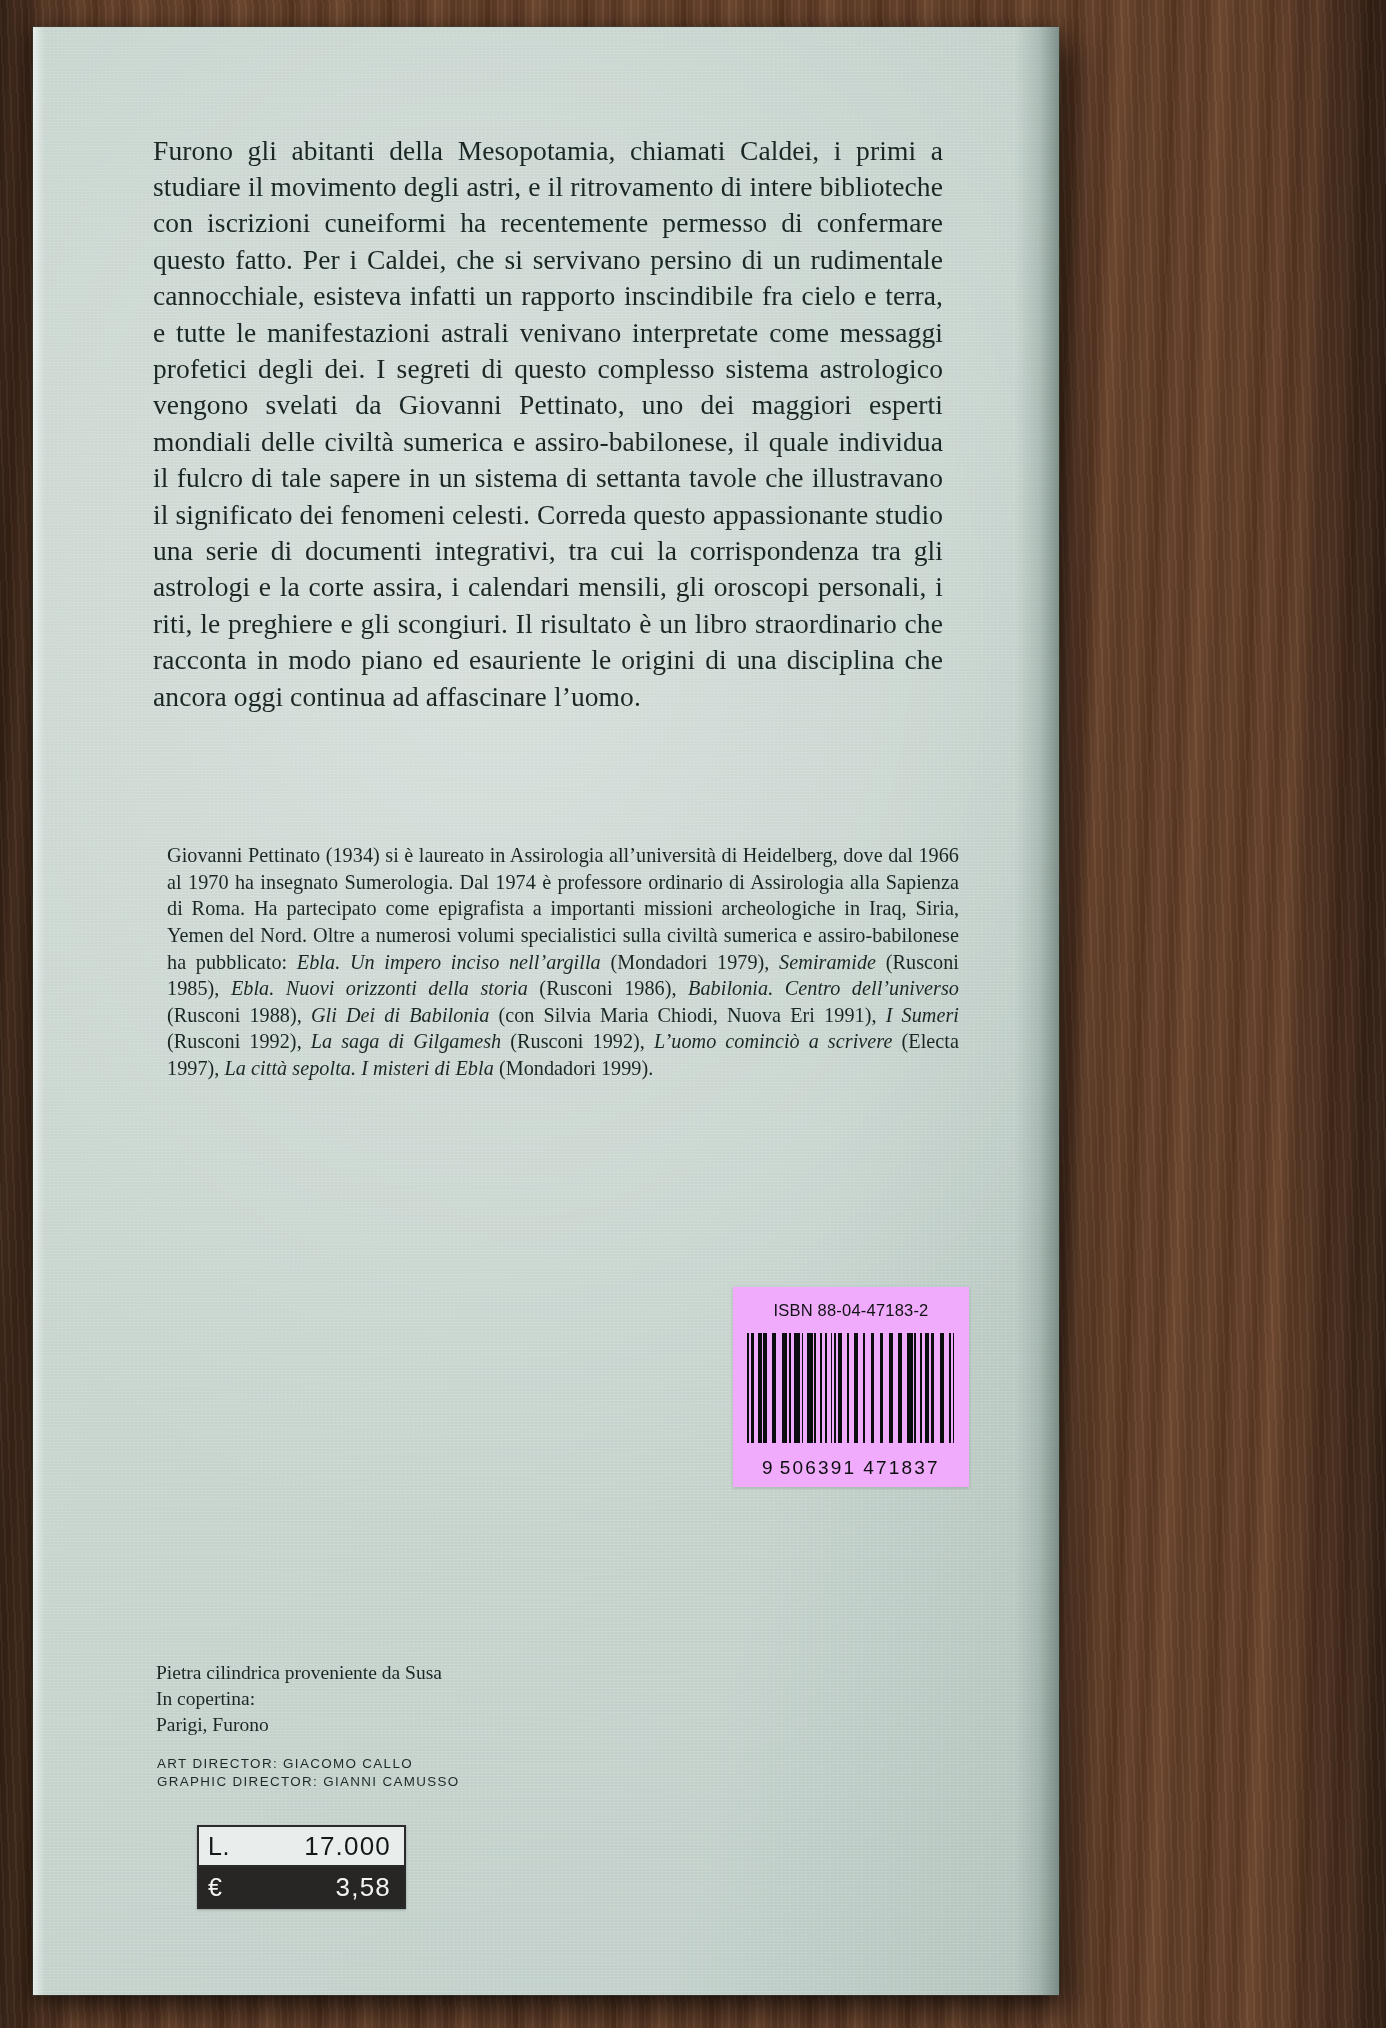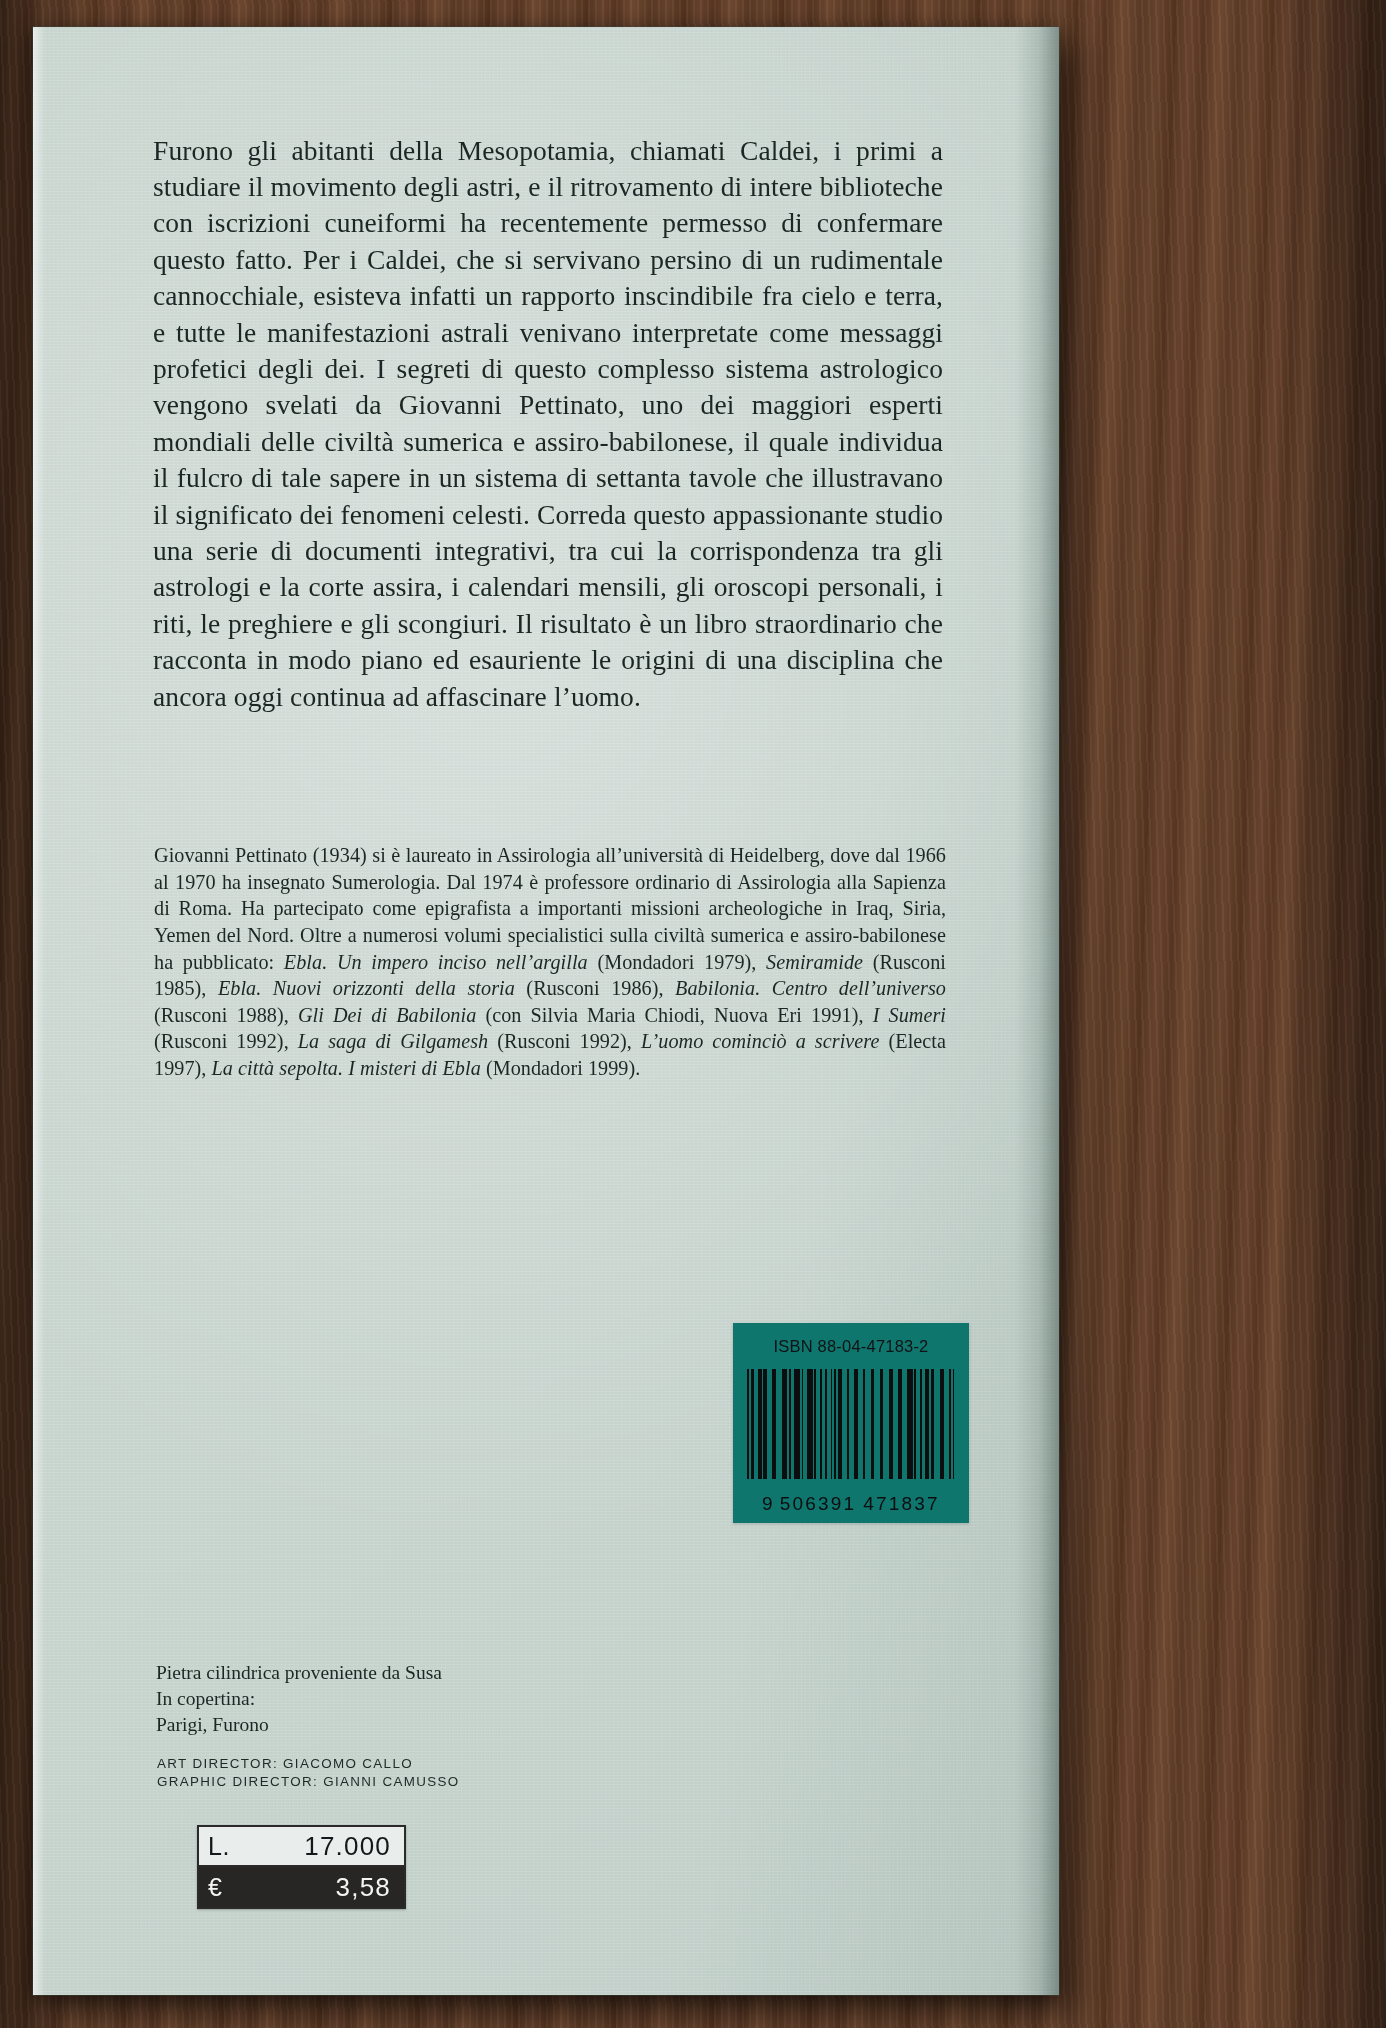--- a/index.html
+++ b/index.html
@@ -63,21 +63,21 @@
   .blurb{
     position:absolute;left:120px;top:78px;width:790px;
     font-size:27.5px;line-height:36.4px;
     color:#1b2724;
     text-align:justify;
     text-justify:inter-word;
     letter-spacing:.1px;
     -webkit-hyphens:auto;hyphens:auto;
   }
   .bio{
-    position:absolute;left:121px;top:795px;width:792px;
+    position:absolute;left:134px;top:795px;width:792px;
     font-size:20.2px;line-height:26.6px;
     color:#1b2724;
     text-align:justify;
     letter-spacing:.05px;
   }
   .bio i{font-style:italic;}
 
   .credits{
     position:absolute;left:123px;top:1633px;width:480px;
     font-size:19.5px;line-height:26px;color:#1b2724;
@@ -101,22 +101,22 @@
     display:flex;align-items:center;height:40px;
     padding:0 9px;box-sizing:border-box;
   }
   .price .lire{color:#14181a;border-bottom:2px solid #2a2a2a;}
   .price .euro{background:#282624;color:#f2f4f3;}
   .price .sym{width:56px;font-size:25px;font-weight:400;letter-spacing:.5px;}
   .price .val{flex:1;text-align:right;font-size:26px;letter-spacing:1.2px;padding-right:4px;}
 
   
   .isbnbox{
-    position:absolute;left:700px;top:1296px;width:236px;height:200px;
-    background:#0f766e;
+    position:absolute;left:700px;top:1260px;width:236px;height:200px;
+    background:#f0abfc;
     box-shadow:0 1px 3px rgba(0,0,0,.18);
   }
   .isbn-text{
     text-align:center;font-family:"Liberation Sans", sans-serif;
     font-size:16.5px;color:#101214;padding-top:14px;letter-spacing:.2px;
   }
   .bars{
     position:absolute;left:14px;top:46px;width:208px;height:110px;
     display:flex;align-items:flex-end;gap:0;
   }

